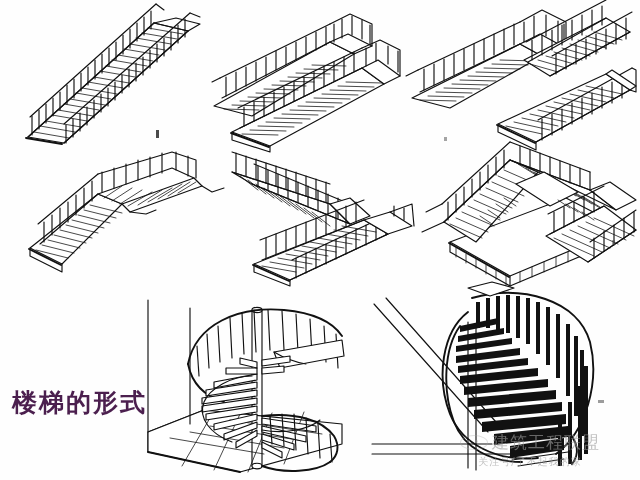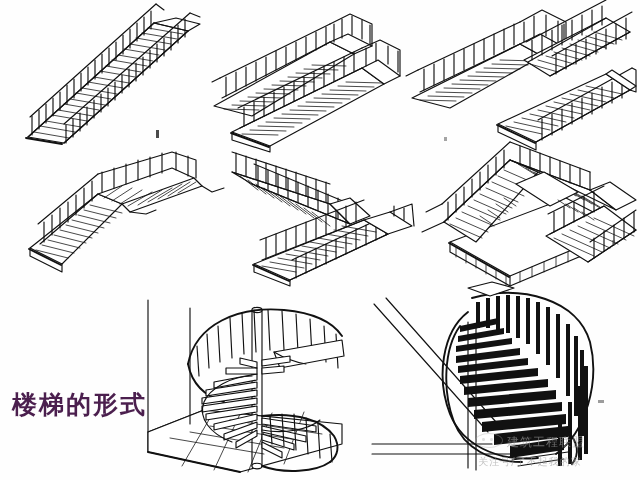--- a/index.html
+++ b/index.html
@@ -19,40 +19,40 @@
   .fig{position:absolute;}
   .fig svg{display:block;overflow:visible;}
   
   .ln{fill:none;stroke:#111;stroke-width:1.15;stroke-linecap:round;stroke-linejoin:round;}
   .ln-t{fill:none;stroke:#1a1a1a;stroke-width:0.8;stroke-linecap:round;}
   .ln-h{fill:none;stroke:#111;stroke-width:1.9;stroke-linecap:round;stroke-linejoin:round;}
 
   #title{
     position:absolute;
     left:12px;top:392px;
-    font-family:Liberation Serif, serif;
+    font-family:Liberation Mono, monospace;
     font-size:25px;
     font-weight:600;
     color:#4b1f4e;
     letter-spacing:2px;
     line-height:1;
     white-space:nowrap;
   }
   #watermark{
     position:absolute;
     left:424px;top:432px;
     width:212px;
     text-align:center;
     font-family:"DejaVu Sans","Liberation Sans",sans-serif;
     pointer-events:none;
   }
   #watermark .wm-line{
     color:#9d9d9d;
     opacity:.62;
-    font-size:12px;
+    font-size:17px;
     letter-spacing:1px;
     line-height:20px;
     white-space:nowrap;
   }
   #watermark .wm-line.second{font-size:10px;}
   .wm-logo{
     display:inline-block;
     width:26px;height:13px;
     border-radius:50%;
     border:1.4px solid #a8a8a8;

